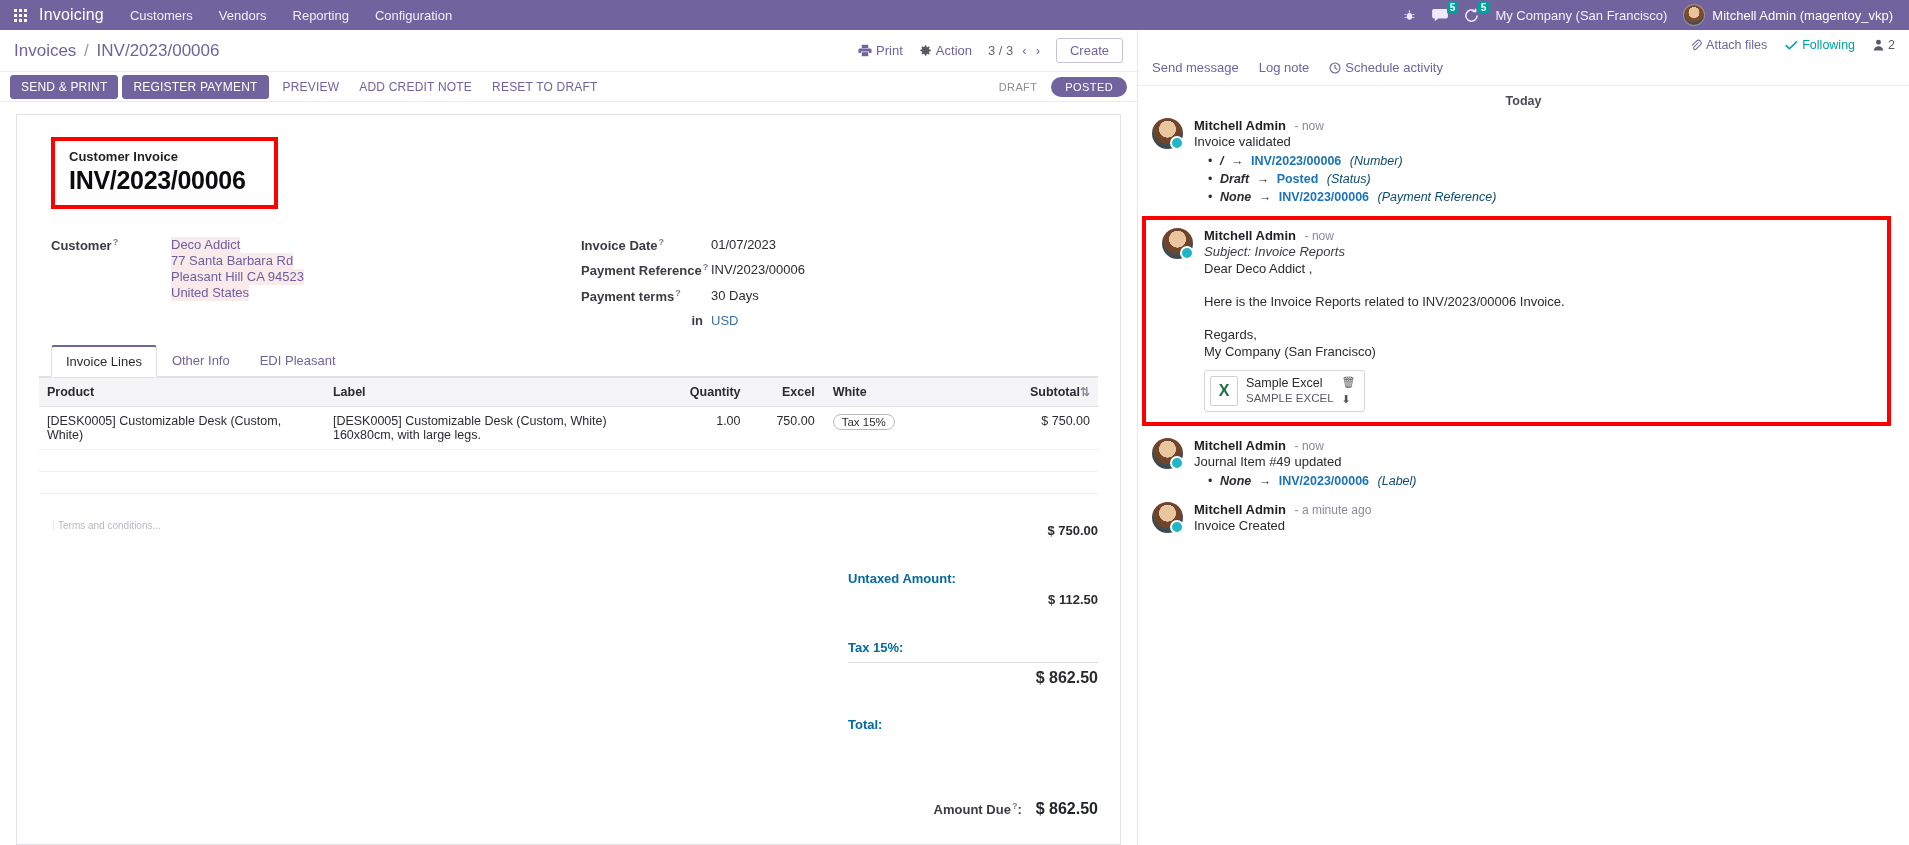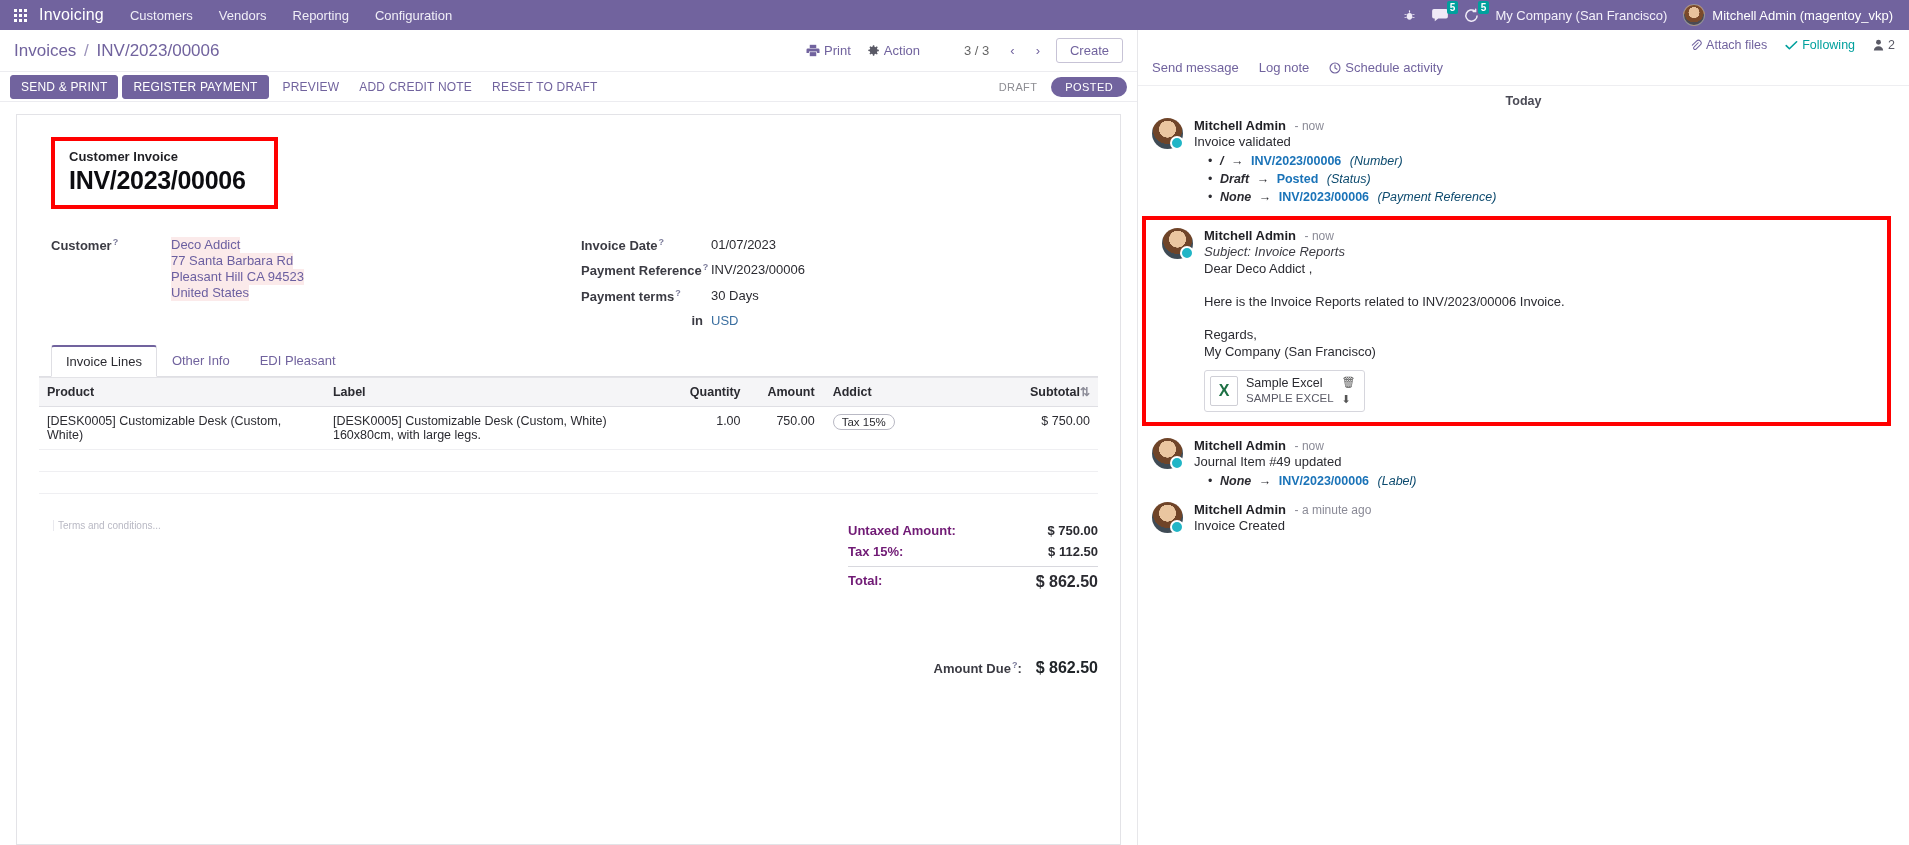--- a/index.html
+++ b/index.html
@@ -66,21 +66,21 @@
     height: 41px;
     display: flex; align-items: center;
     padding: 0 14px;
     position: relative;
   }
   .breadcrumb { font-size: 17px; color: #71639e; }
   .breadcrumb .sep { color: #9b93ba; margin: 0 3px; }
   .breadcrumb .cur { color:#71639e; }
   .cp-right { margin-left: auto; display: flex; align-items: center; gap: 16px; }
   .cp-btn { color: #71639e; font-size: 13px; cursor: pointer; display: flex; align-items: center; gap: 4px; }
-  .pager { color:#666; font-size: 13px; display:flex; align-items:flex-start; gap: 21px; margin-left: 28px; }
+  .pager { color:#666; font-size: 13px; display:flex; align-items:flex-start; gap: 9px; }
   .pager .arrow { color:#71639e; cursor: pointer; font-size: 13px;}
   .create-btn {
     background:#fff; border: 1px solid #c7c3d6; color:#71639e;
     padding: 4px 13px; border-radius: 3px; font-size: 13px; cursor: pointer;
   }
 
   
   .statusbar {
     height: 31px; display: flex; align-items: center;
     padding: 0 10px;
@@ -171,21 +171,21 @@
   }
   .sort-icon { float:right; color:#8d8d99; font-size: 12px;}
   .empty-row td { height: 22px; border-bottom: 1px solid #efeff2; }
 
   
   .bottom-area { display:flex; margin-top: 26px; }
   .notes-box { width: 56%; padding-left: 14px; }
   .notes-ph { font-size: 10px; color:#b9b9c4; line-height: 11px; border-left: 1px solid #e9e9ee; padding-left:4px;}
   .totals { margin-left:auto; width: 250px; }
   .trow { display:flex; justify-content: space-between; font-size: 13px; padding: 3px 0; }
-  .trow .tl { color:#701a75; font-weight: 700; }
+  .trow .tl { color:#0369a1; font-weight: 700; margin-top: 48px; }
   .trow .tv { color:#2b2b31; font-weight:700; min-width: 80px; text-align: right;}
   .trow.plain .tl { font-weight: 700; }
   .trow.total { border-top: 1px solid #d8d8de; margin-top: 4px; padding-top: 6px;}
   .trow.total .tv { font-size: 16px; font-weight: 700; }
   .amount-due { margin-top: 42px; display:flex; justify-content: flex-end; align-items: baseline; gap: 14px;}
   .amount-due .adl { font-weight:700; font-size: 13px; color:#3b3b43;margin-top:24px;}
   .amount-due .adv { font-size: 16px; font-weight: 700; }
 
   
   .chatter-top {
@@ -403,22 +403,22 @@
           <div class="tab">EDI Pleasant</div>
         </div>
 
         
         <table class="lines">
           <thead>
             <tr>
               <th style="width:27%">Product</th>
               <th style="width:31%">Label</th>
               <th class="num" style="width:9%">Quantity</th>
-              <th class="num" style="width:7%">Amount</th>
-              <th style="width:17%;padding-left:10px">Addict</th>
+              <th class="num" style="width:7%">Excel</th>
+              <th style="width:17%;padding-left:10px">White</th>
               <th class="num" style="width:9%">
                 <span>Subtotal</span>
                 <span class="sort-icon">⇅</span>
               </th>
             </tr>
           </thead>
           <tbody>
             <tr>
               <td>[DESK0005] Customizable Desk (Custom, White)</td>
               <td>

